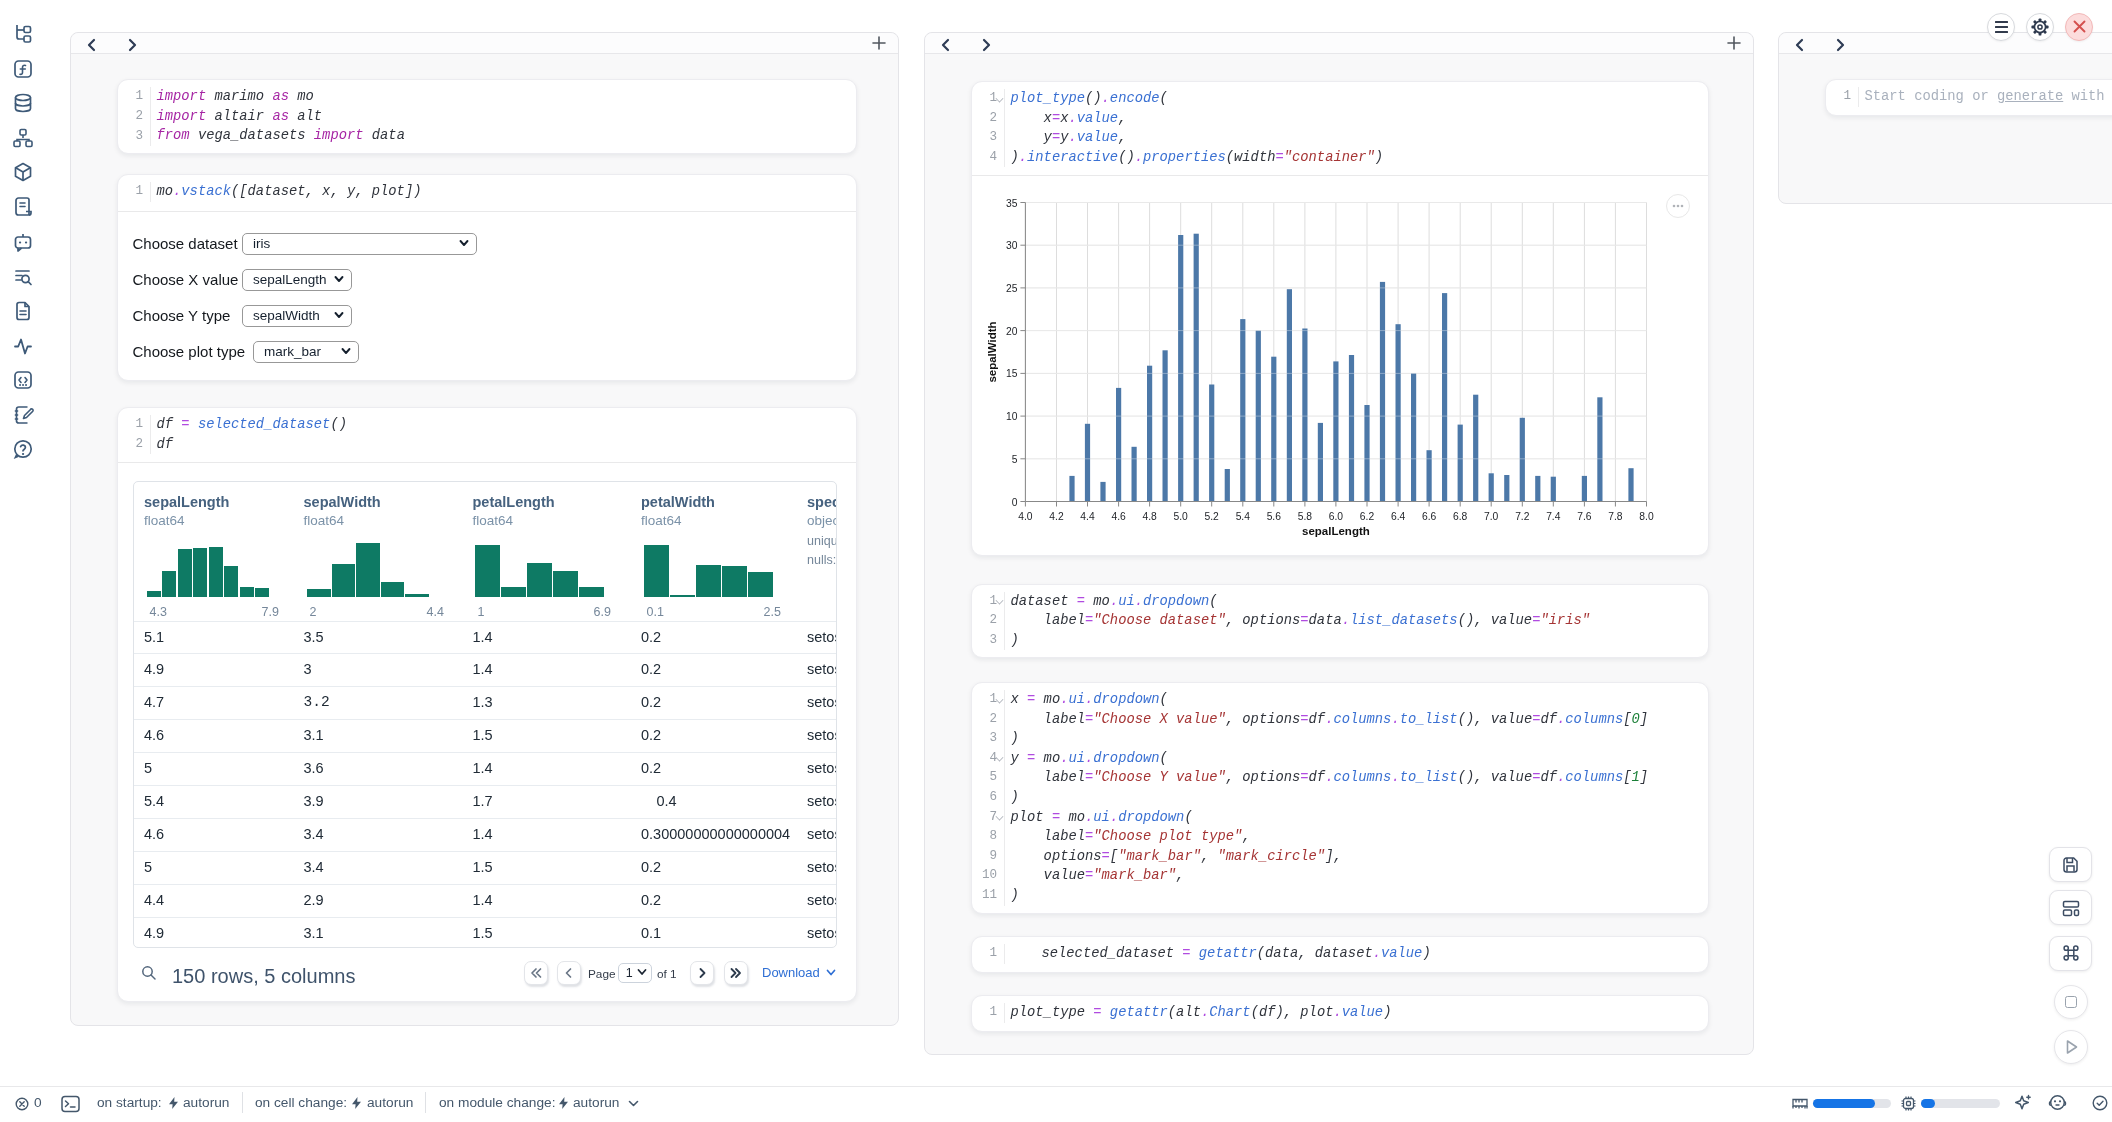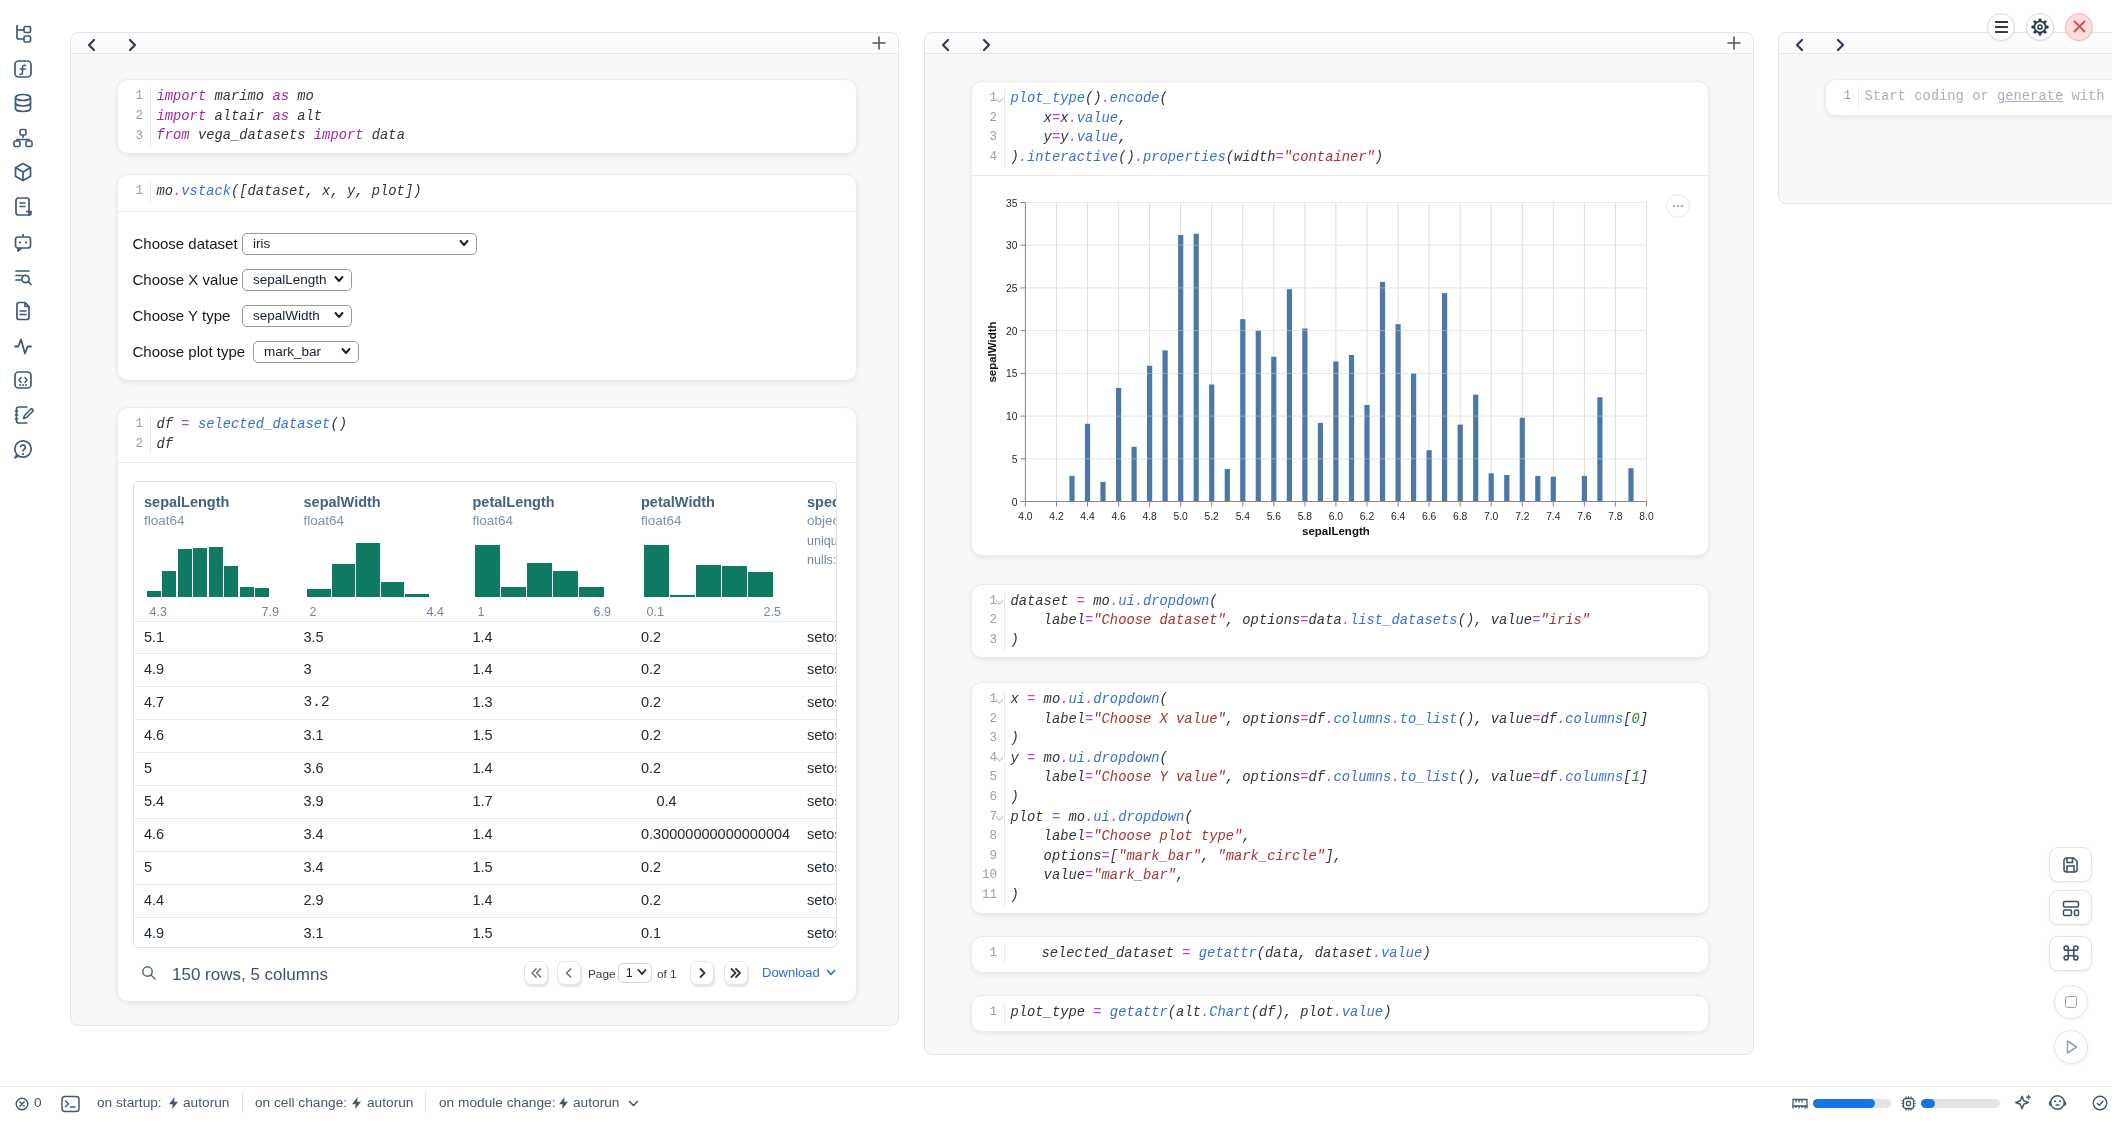--- a/index.html
+++ b/index.html
@@ -296,21 +296,21 @@
     <div class="t-val" style="left:10.5px;top:442.6px;">4.9</div>
     <div class="t-val" style="left:170px;top:442.6px;">3.1</div>
     <div class="t-val" style="left:339px;top:442.6px;">1.5</div>
     <div class="t-val" style="left:507.5px;top:442.6px;">0.1</div>
     <div class="t-val" style="left:673.5px;top:442.6px;">setosa</div>
   </div>
 <svg style="position:absolute;left:141.0px;top:965.0px;" width="16" height="16" viewBox="0 0 16 16" fill="none">
     <circle cx="6.5" cy="6.5" r="4.7" stroke="#53667c" stroke-width="1.5"></circle>
     <path d="M10 10 L14 14" stroke="#53667c" stroke-width="1.5" stroke-linecap="round"></path>
   </svg>
-<div class="bbar-txt" style="left:172px;top:964.5px;font-size:17px;color:#3f536b;">150 rows, 5 columns</div>
+<div class="bbar-txt" style="left:172px;top:964.5px;font-size:20px;color:#3f536b;">150 rows, 5 columns</div>
 <div class="pbtn" style="left:523.5px;top:960.5px;"></div>
 <svg style="position:absolute;left:527.5px;top:964.5px;" width="16" height="16" viewBox="0 0 16 16" fill="none">
     <path d="M8 4 4 8l4 4M12.5 4 8.5 8l4 4" stroke="#6a7686" stroke-width="1.7" stroke-linecap="round" stroke-linejoin="round"></path>
   </svg>
 <div class="pbtn" style="left:556.5px;top:960.5px;"></div>
 <svg style="position:absolute;left:560.5px;top:964.5px;" width="16" height="16" viewBox="0 0 16 16" fill="none">
     <path d="M9.5 4 5.5 8l4 4" stroke="#6a7686" stroke-width="1.7" stroke-linecap="round" stroke-linejoin="round"></path>
   </svg>
 <div class="bbar-txt" style="left:588px;top:966.5px;font-size:11.8px;color:#333c49;">Page</div>
 <div style="position:absolute;left:617.8px;top:963px;width:34.5px;height:20px;background:#fff;border:1px solid #ccd3dc;border-radius:5px;font-size:12.5px;color:#1c2633;line-height:18px;padding-left:7px;">1</div>

